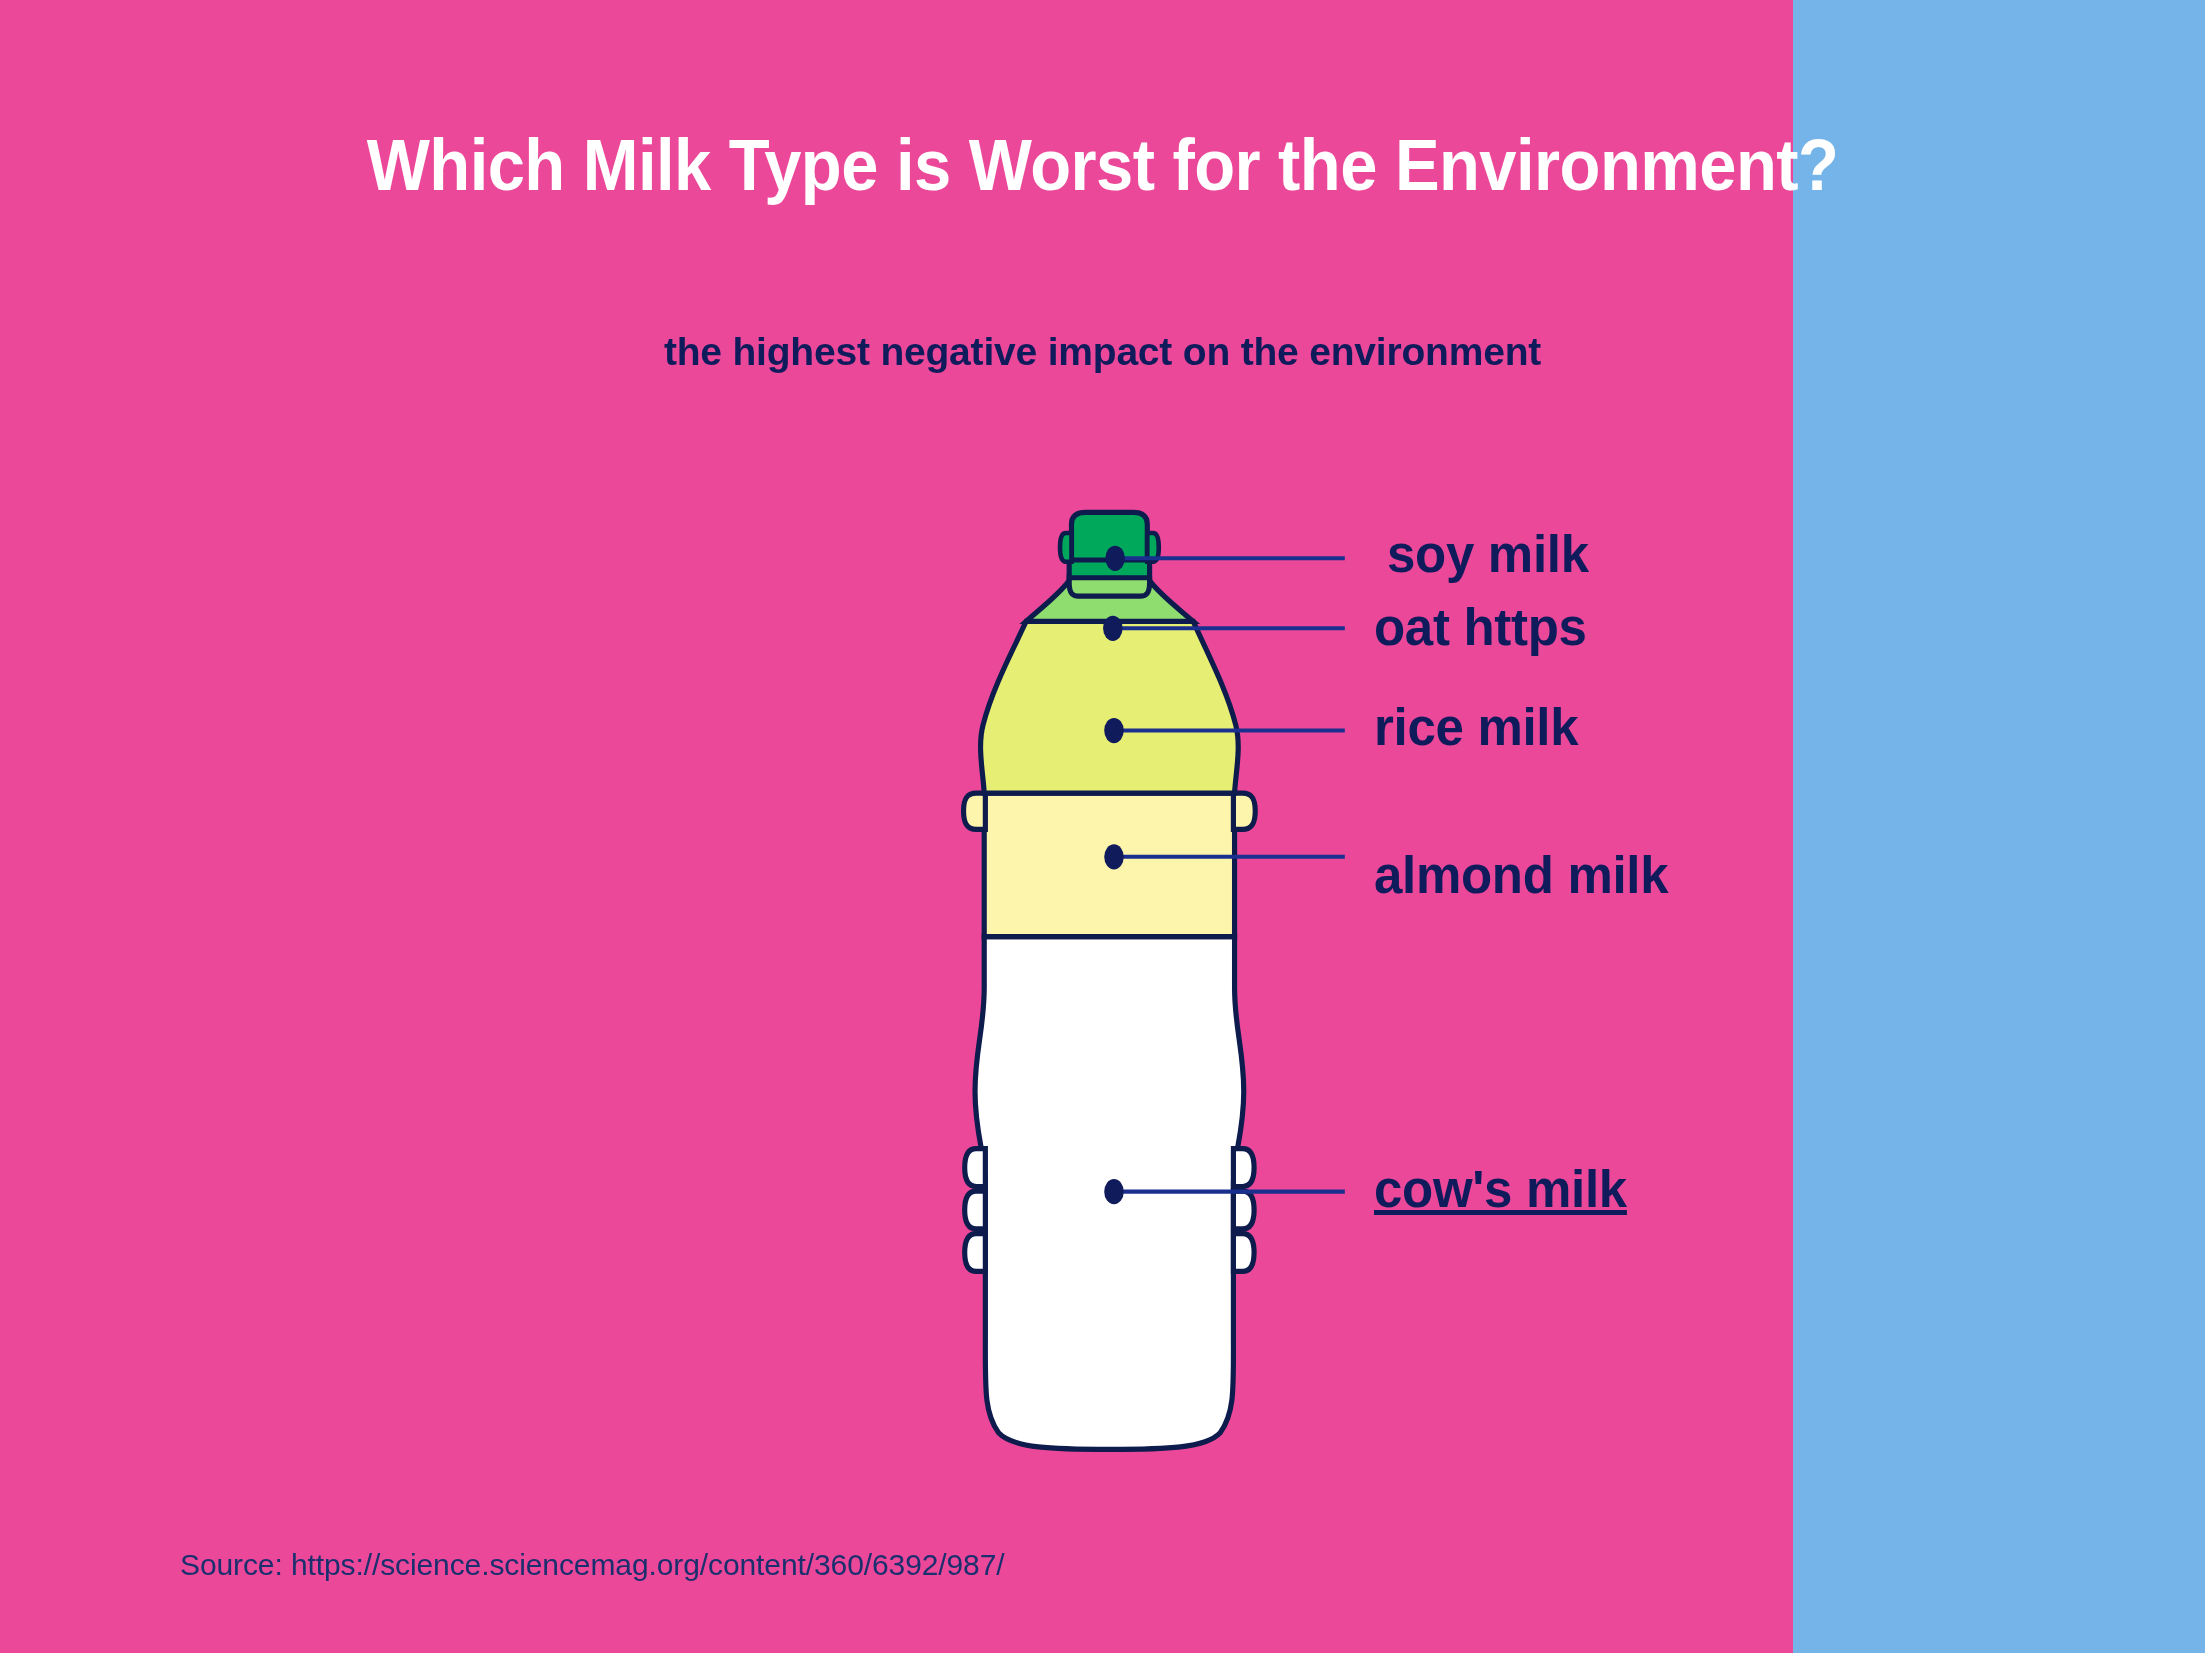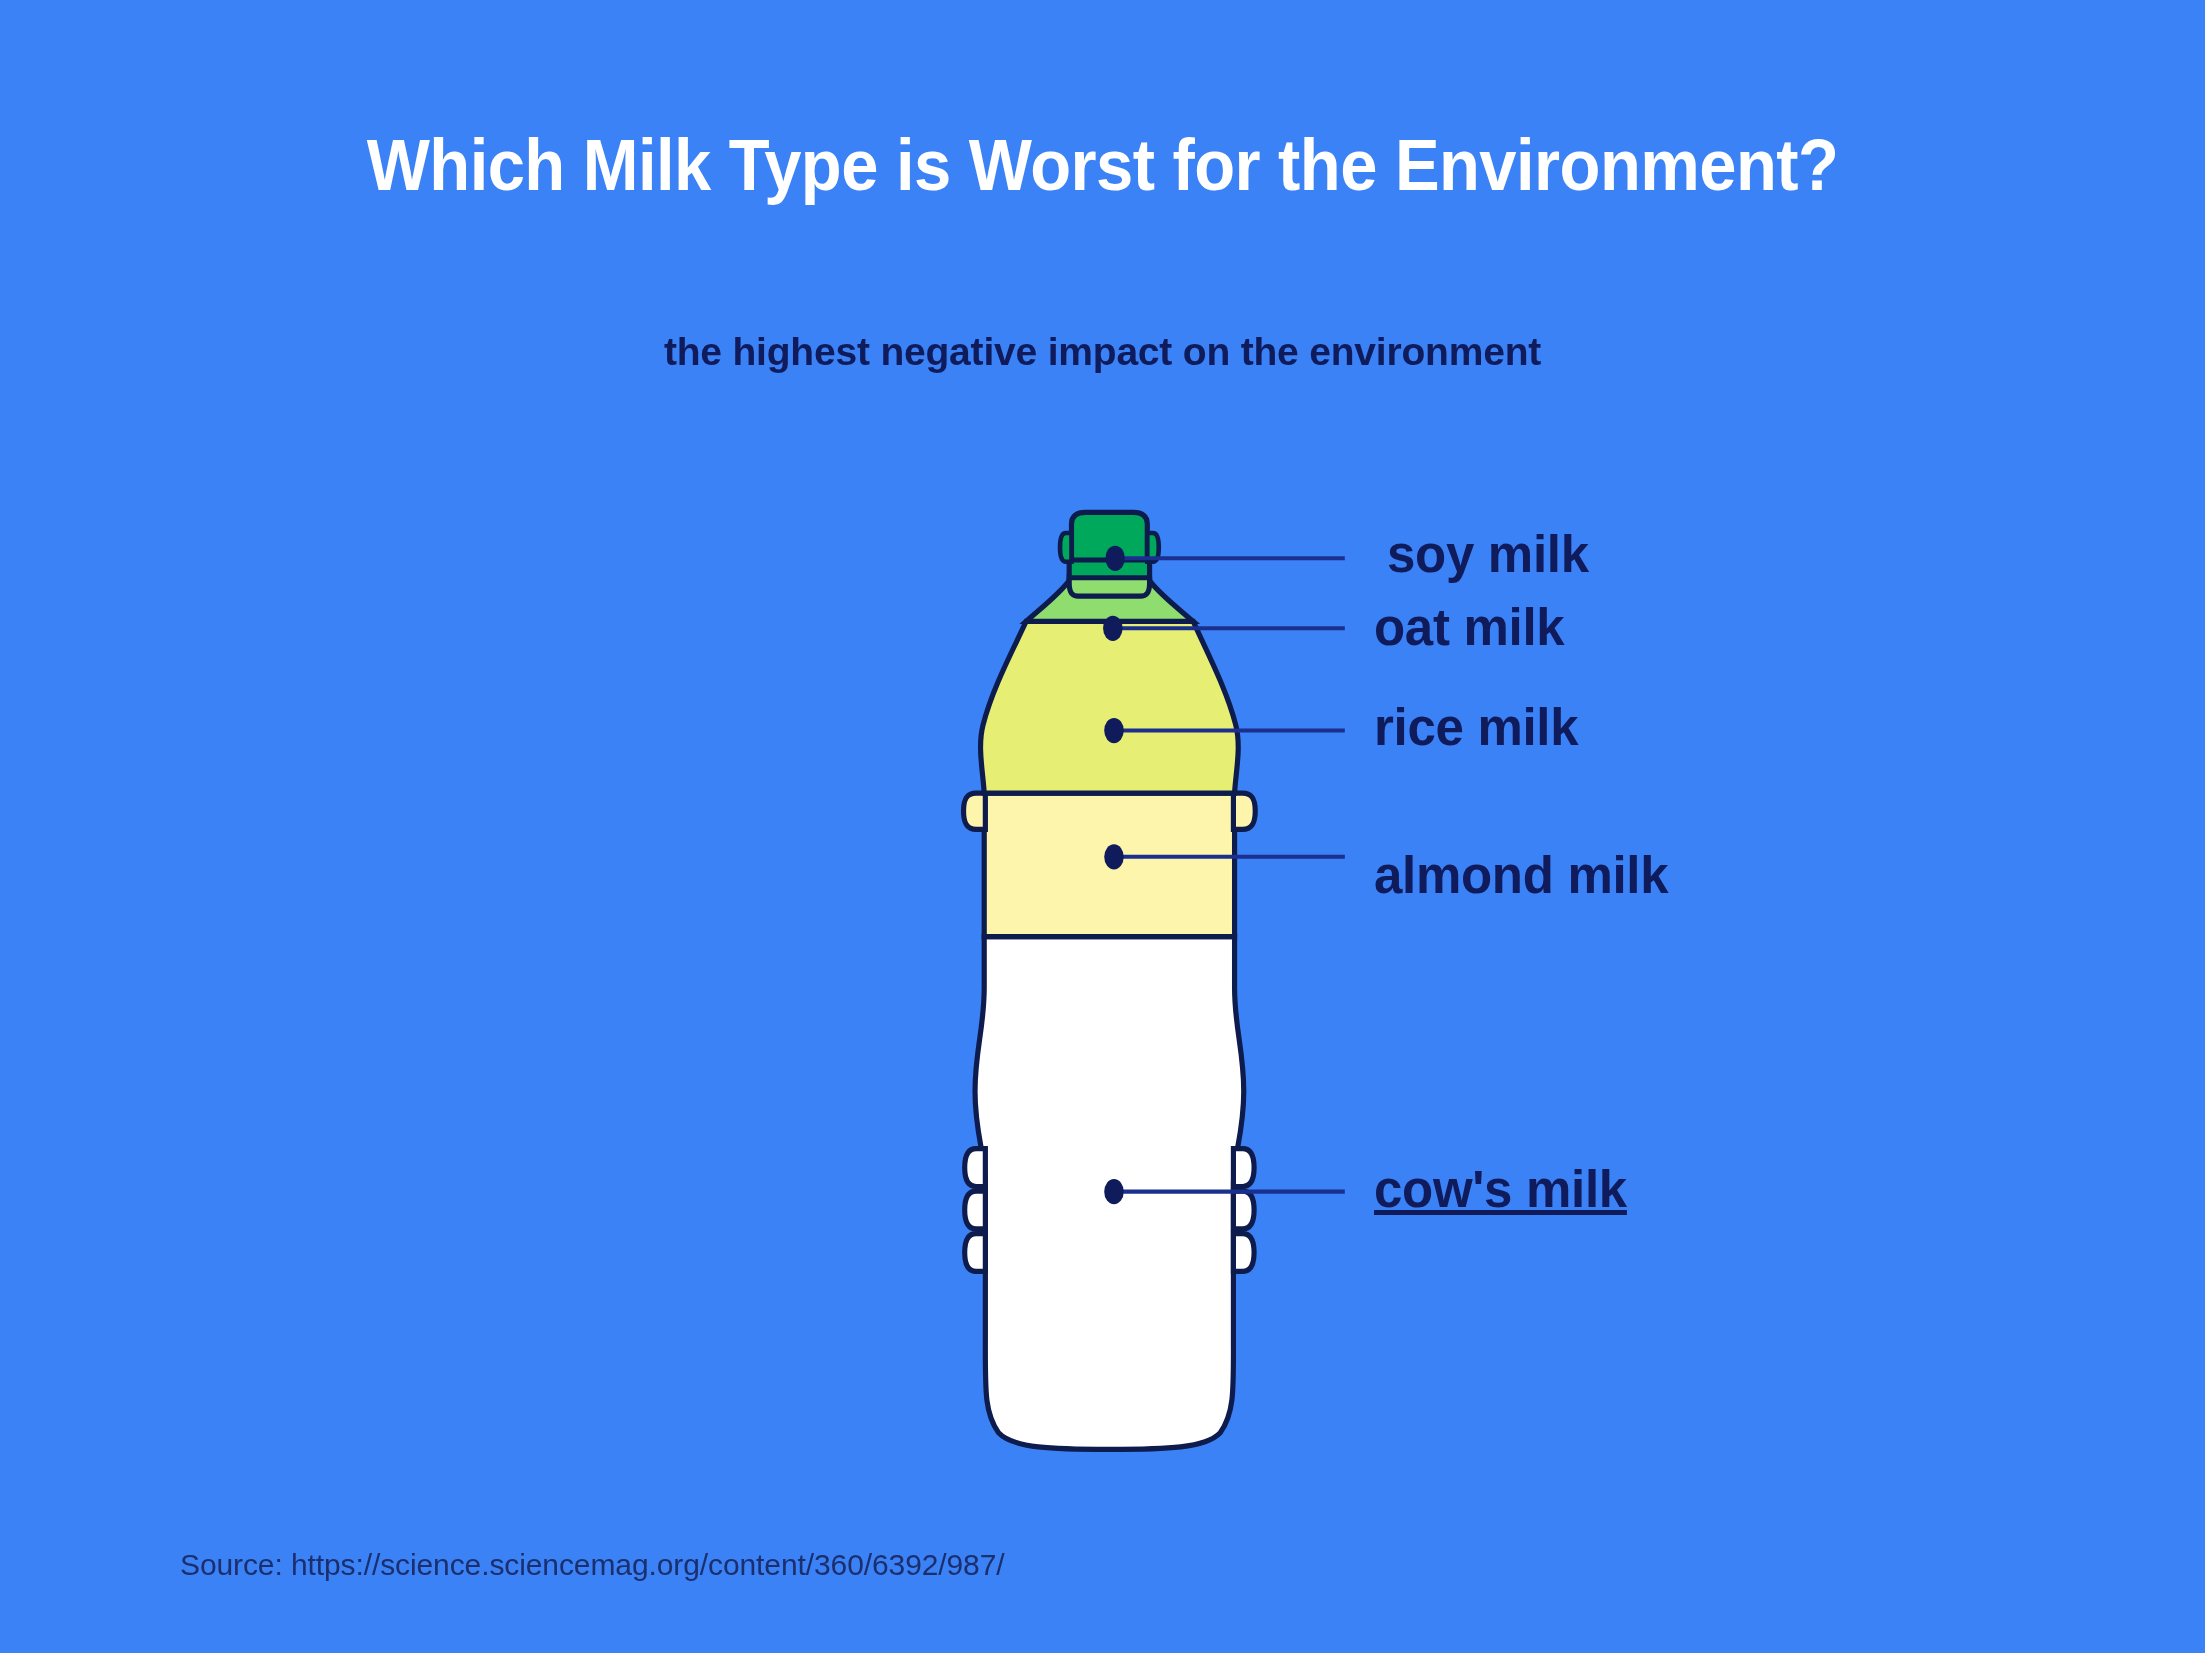--- a/index.html
+++ b/index.html
@@ -9,23 +9,23 @@
   body {
     width: 2205px;
     height: 1654px;
     background: #74b4e8;
     font-family: "Liberation Sans", "DejaVu Sans", sans-serif;
     overflow: hidden;
     position: relative;
   }
   #infographic {
     position: relative;
-    width: 2205px;
-    height: 1654px;
-    background: #3b82f6;
+    width: 1793px;
+    height: 1654px;
+    background: #ec4899;
   }
 
   
   .header {
     position: absolute;
     left: 0;
     top: 0;
     width: 2205px;
   }
   .title {
@@ -199,21 +199,21 @@
       <g fill="#101b5c">
         <ellipse cx="1942" cy="972" rx="17" ry="22"></ellipse>
         <ellipse cx="1938" cy="1094" rx="17" ry="22"></ellipse>
         <ellipse cx="1940" cy="1272" rx="17" ry="22"></ellipse>
         <ellipse cx="1940" cy="1492" rx="17" ry="22"></ellipse>
         <ellipse cx="1940" cy="2075" rx="17" ry="22"></ellipse>
       </g>
     </svg>
 
     <div class="callout-label" style="left:1374px; top:529px;margin-left:13px;">soy milk</div>
-    <div class="callout-label" style="left:1374px; top:602px;">oat milk</div>
+    <div class="callout-label" style="left:1374px; top:602px;">oat https</div>
     <div class="callout-label" style="left:1374px; top:702px;">rice milk</div>
     <div class="callout-label" style="left:1374px; top:850px;">almond milk</div>
     <div class="callout-label" style="left:1374px; top:1164px;text-decoration:underline;">cow's milk</div>
   </div>
 
   <div class="source">Source: https://science.sciencemag.org/content/360/6392/987/</div>
 
 </div>
 
 

